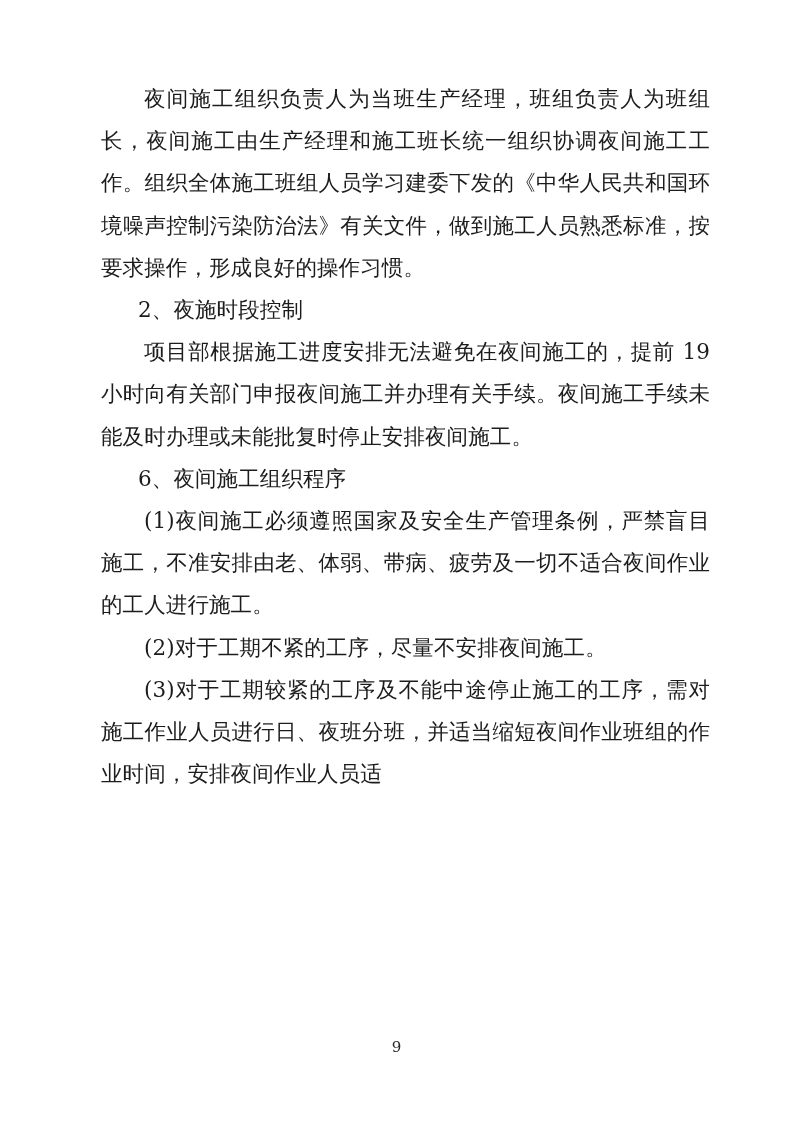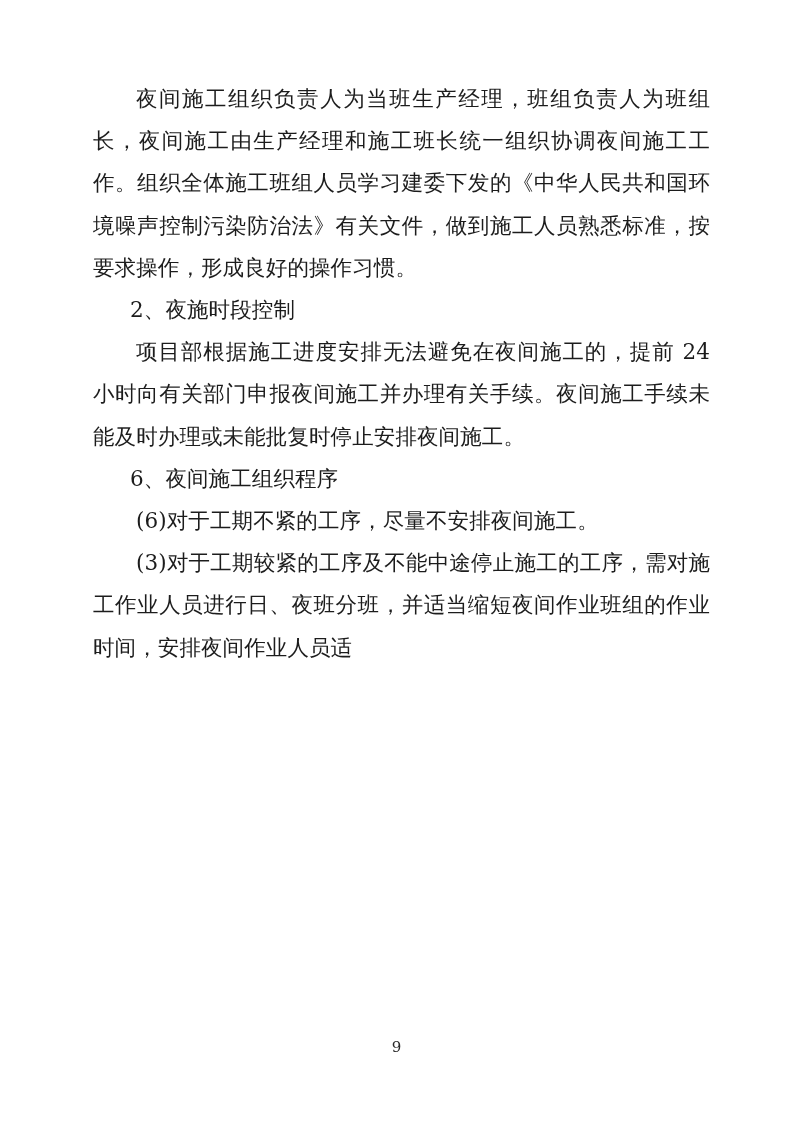--- a/index.html
+++ b/index.html
@@ -28,21 +28,21 @@
   }
 
   #content {
     position: absolute;
     left: 85px;
     top: 78px;
     width: 625px;
   }
 
   .para {
-    margin: 0 0 0 8px;
+    margin: 0 0 0 16px;
     font-size: 21.5px;
     line-height: 42.2px;
     text-align: justify;
     text-justify: inter-character;
     text-align-last: left;
     letter-spacing: 0.1px;
     word-break: break-all;
     color: #1c1c1c;
   }
 
@@ -73,28 +73,29 @@
 
 <div id="page">
 
   <div id="content">
 
     <p class="para indent">夜间施工组织负责人为当班生产经理，班组负责人为班组长，夜间施工由生产经理和施工班长统一组织协调夜间施工工作。组织全体施工班组人员学习建委下发的《中华人民共和国环境噪声控制污染防治法》有关文件，做到施工人员熟悉标准，按要求操作，形成良好的操作习惯。</p>
 
     <p class="para heading">2、夜施时段控制</p>
 
 
-    <p class="para indent">项目部根据施工进度安排无法避免在夜间施工的，提前 24 小时向有关部门申报夜间施工并办理有关手续。夜间施工手续未能及时办理或未能批复时停止安排夜间施工。</p>
+    <p class="para indent">项目部根据施工进度安排无法避免在夜间施工的，提前 19 小时向有关部门申报夜间施工并办理有关手续。夜间施工手续未能及时办理或未能批复时停止安排夜间施工。</p>
 
     <p class="para heading">6、夜间施工组织程序</p>
 
 
 
+    <p class="para indent">(1)夜间施工必须遵照国家及安全生产管理条例，严禁盲目施工，不准安排由老、体弱、带病、疲劳及一切不适合夜间作业的工人进行施工。</p>
 
-    <p class="para indent">(6)对于工期不紧的工序，尽量不安排夜间施工。</p>
+    <p class="para indent">(2)对于工期不紧的工序，尽量不安排夜间施工。</p>
 
     <p class="para indent">(3)对于工期较紧的工序及不能中途停止施工的工序，需对施工作业人员进行日、夜班分班，并适当缩短夜间作业班组的作业时间，安排夜间作业人员适</p>
 
   </div>
 
   <div id="page-number">9</div>
 
 </div>
 
 </body></html>

